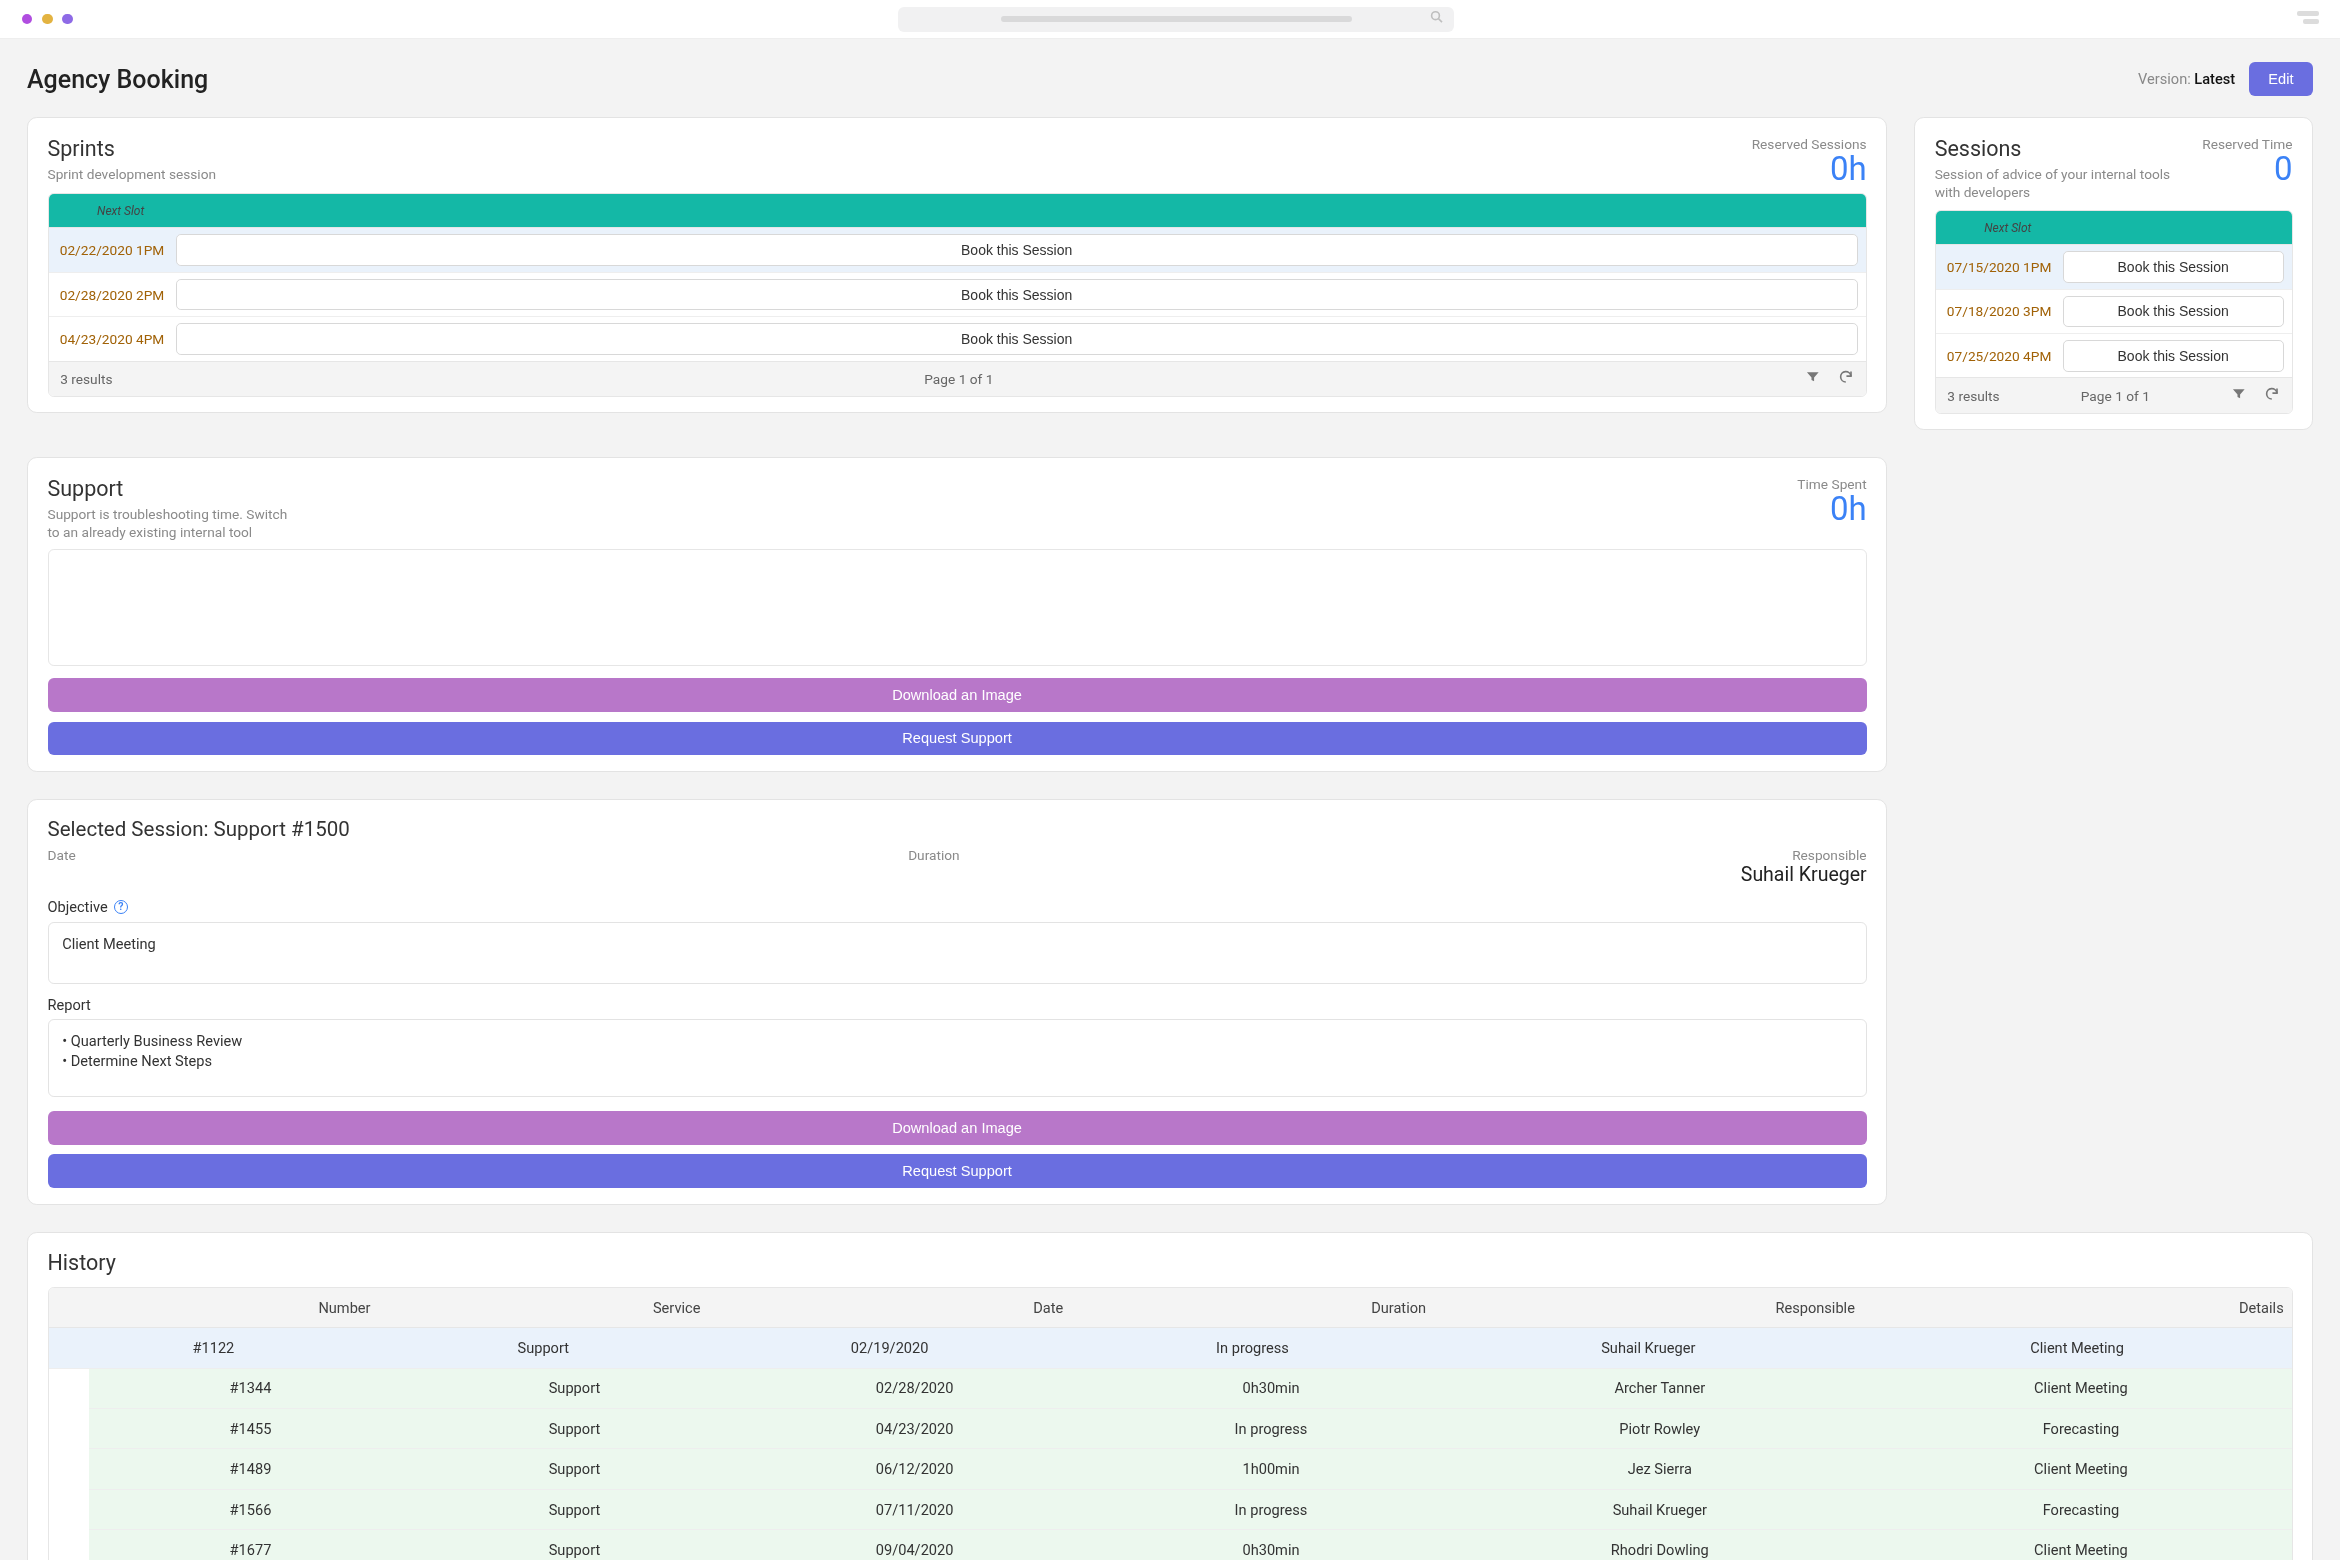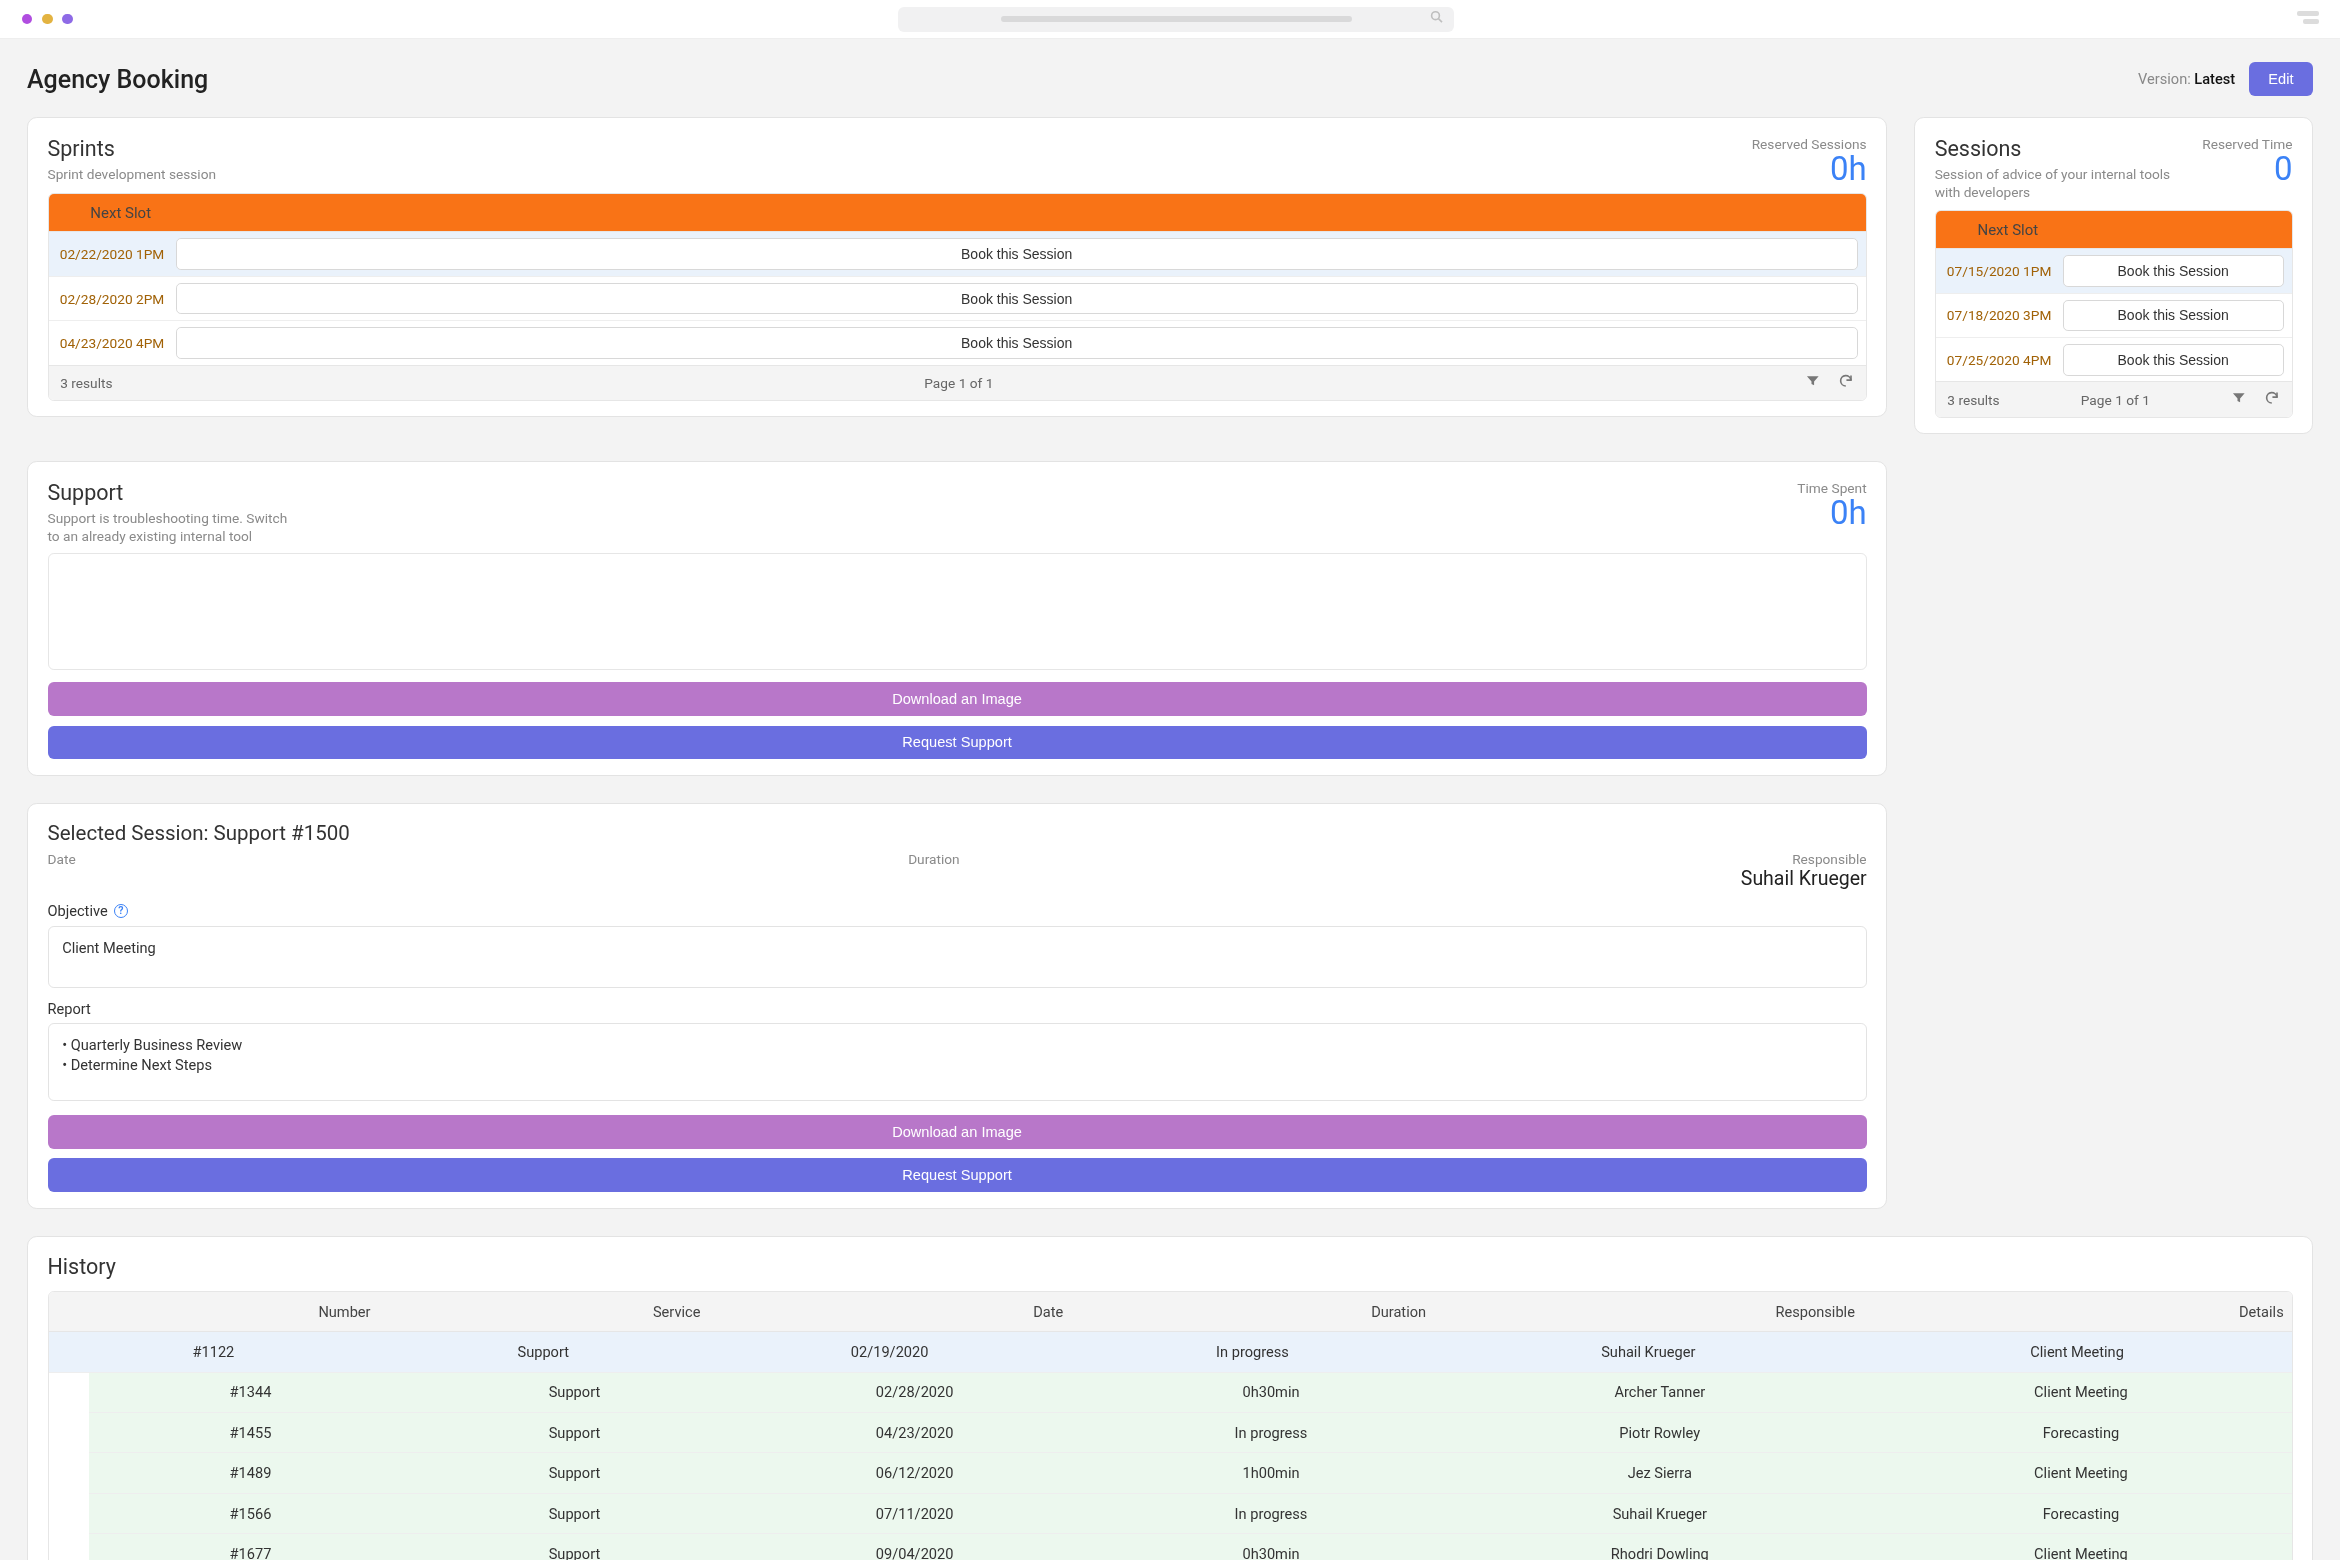--- a/index.html
+++ b/index.html
@@ -82,22 +82,22 @@
   }
   .card-head { display:flex; justify-content:space-between; margin-bottom: 7.8px; gap:13.7px;}
   .card-title { font-size:21.5px; color:#333; font-weight:400; }
   .card-sub { color:#8a8a8a; font-size:13.7px; max-width: 254px; line-height:1.35; margin-top:3.9px;}
   .metric-label { color:#8a8a8a; font-size:13.7px; text-align:right; }
   .metric-value { font-size:33px; font-weight:400; color:#3b82f6; text-align:right; line-height:1;}
   .card-head-right { text-align:right; }
 
   
   .slot-table { border:1px solid #e6e6e6; border-radius:5.9px; overflow:hidden; margin-top:5.9px;}
-  .slot-head { background:#f97316; padding:9.8px 13.7px; font-size:15px; color:#444;
-               border-bottom:1px solid #e6e6e6; }
+  .slot-head { background:#14b8a6; padding:9.8px 13.7px; font-size:12px; color:#444;
+               border-bottom:1px solid #e6e6e6;font-style:italic; }
   .slot-head-inner { width:117px; text-align:center;}
   .slot-row { display:flex; align-items:center; border-bottom:1px solid #eee; }
   .slot-row:last-of-type { border-bottom:none; }
   .slot-row.sel { background:#eaf2fb; }
   .slot-date { width:127px; padding:9.8px 7.8px; text-align:center; font-size:13.7px; color:#a16207;}
   .slot-action { flex:1; padding:5.9px 7.8px 5.9px 0; }
   .book-btn {
     width:100%; background:#fff; border:1px solid #d8d8d8; border-radius:4.9px;
     padding:6.8px 0; font-size:14px; color:#333; cursor:pointer;
   }

